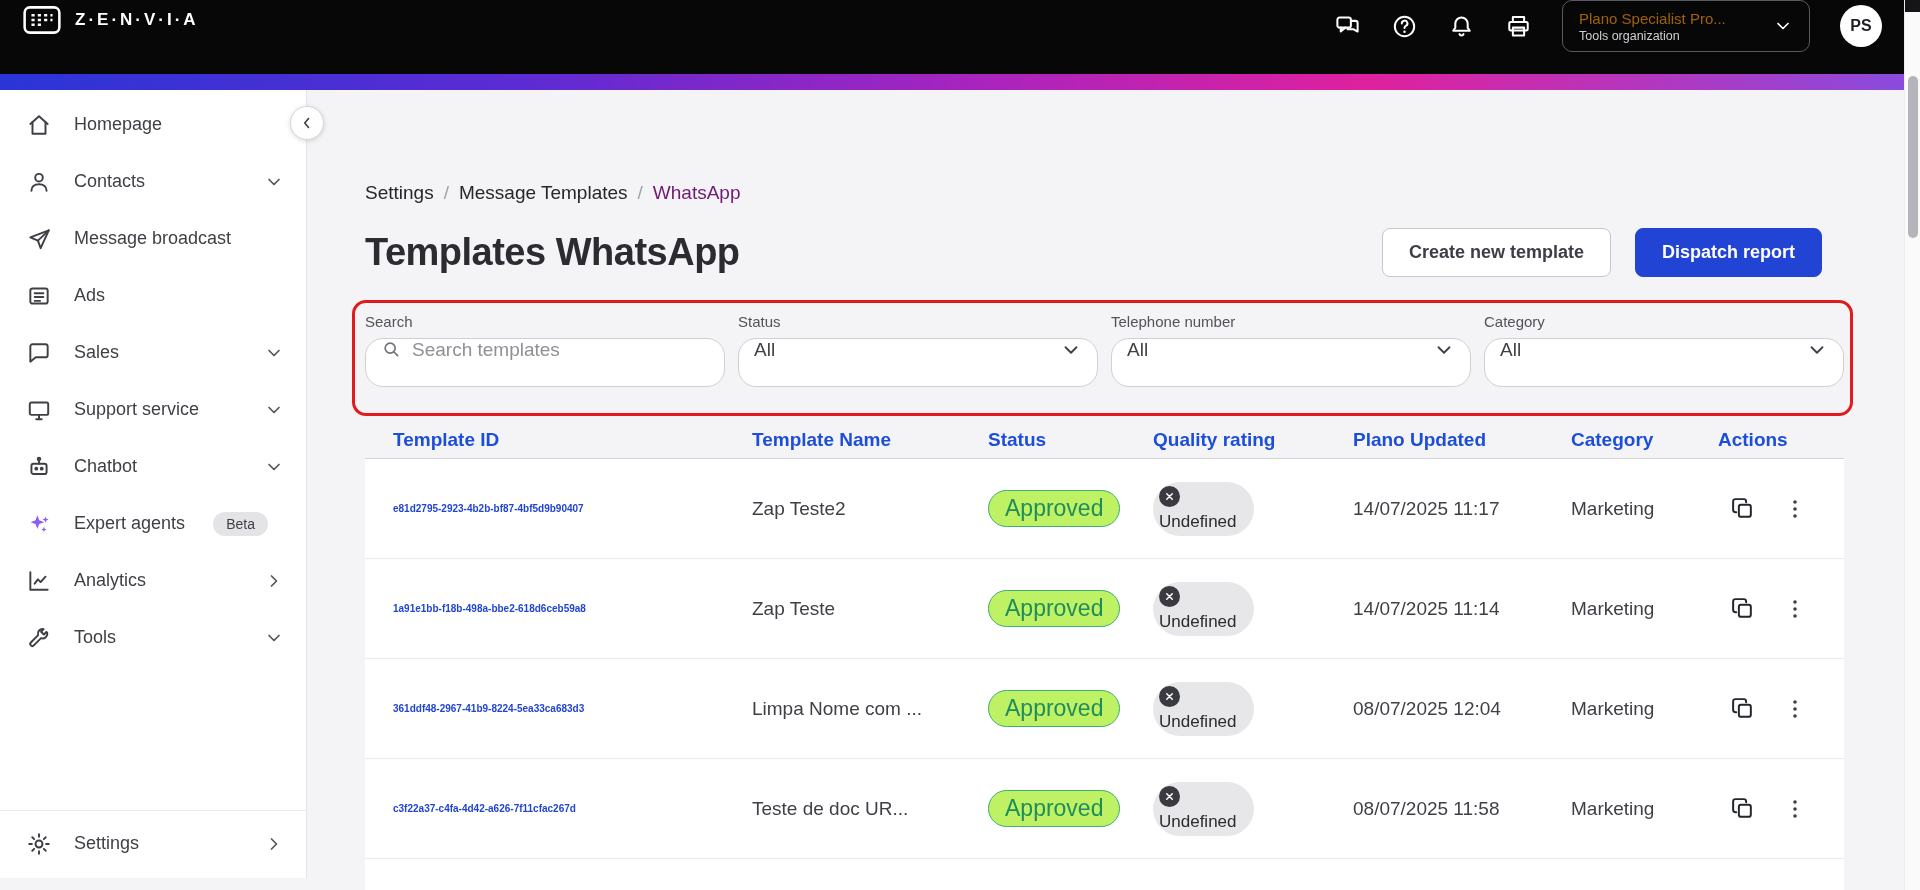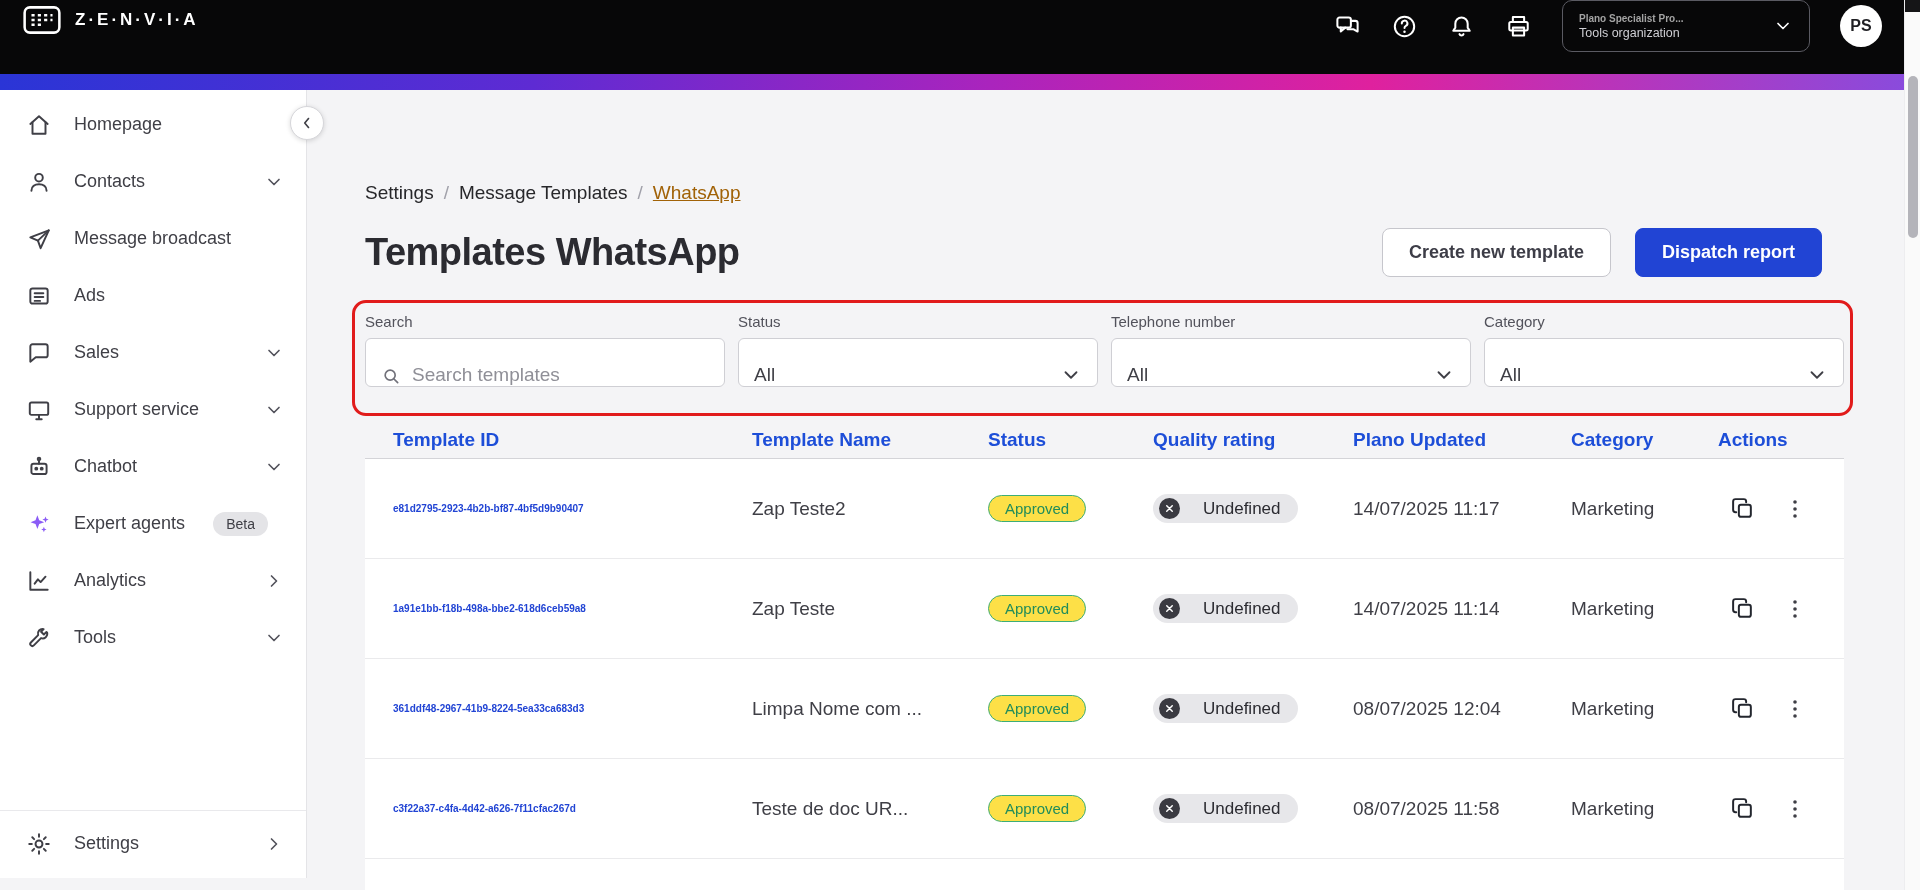--- a/index.html
+++ b/index.html
@@ -11,21 +11,21 @@
   
   .topbar { position:absolute; left:0; top:0; width:1904px; height:74px; background:#070708;
             display:flex; align-items:flex-start; padding:0 22px; z-index:10; }
   .brand { display:flex; align-items:center; gap:13px; color:#fff; }
   .brand-text { font-size:17px; letter-spacing:3px; font-weight:600; color:#fff; }
   .topbar-right { margin-left:auto; display:flex; align-items:center; gap:30px; }
   .top-icon { color:#fff; width:27px; height:27px; }
   .org-pill { display:flex; align-items:center; gap:18px; border:1px solid #5a5a62; border-radius:10px;
               padding:7px 16px; min-width:248px; height:52px; }
   .org-lines { display:flex; flex-direction:column; gap:2px; }
-  .org-name { color:#a3a3a3; font-size:10px; font-weight:700; }
+  .org-name { color:#a16207; font-size:15px; font-weight:400; }
   .org-sub { color:#cfcfd4; font-size:12.5px; }
   .org-chevron { color:#fff; margin-left:auto; width:20px; height:20px; }
   .avatar { width:42px; height:42px; border-radius:50%; background:#fff; color:#1f1f23;
             display:flex; align-items:center; justify-content:center; font-size:16px; font-weight:700; }
 
   
   .gradient-strip { position:absolute; top:74px; left:0; width:1904px; height:16px;
     background:linear-gradient(90deg,#2a35d6 0%,#5e2bd3 28%,#aa24bd 52%,#df219e 72%,#8a4bdc 100%); }
 
   
@@ -44,59 +44,59 @@
   .collapse-btn { position:absolute; left:290px; top:106px; width:34px; height:34px; border-radius:50%;
                   background:#fff; border:1px solid #d6d6da; box-shadow:0 1px 5px rgba(0,0,0,.15);
                   display:flex; align-items:center; justify-content:center; z-index:12; color:#3f3f46; }
 
   
   .main { position:absolute; left:307px; top:90px; right:16px; bottom:0; padding:0 60px 0 58px; overflow:hidden; }
 
   .breadcrumb { margin-top:92px; display:flex; align-items:center; gap:10px; font-size:19px; color:#27272a; }
   .crumb { color:#27272a; }
   .crumb-sep { color:#a1a1aa; }
-  .crumb-current { color:#a16207;text-decoration:underline; }
+  .crumb-current { color:#701a75; }
 
   .title-row { display:flex; align-items:center; margin-top:24px; }
   .page-title { font-size:38px; font-weight:700; color:#2b2b31; letter-spacing:-0.5px; }
   .title-buttons { margin-left:auto; display:flex; gap:24px; margin-right:22px; }
   .btn { height:49px; border-radius:8px; font-size:18px; font-weight:700; padding:0 26px;
          display:flex; align-items:center; }
   .btn-secondary { background:#fff; border:1px solid #c6c6cc; color:#3d3d47; }
   .btn-primary { background:#2144d4; border:1px solid #2144d4; color:#fff; }
 
   
   .filters { margin-top:36px; display:flex; gap:13px; }
   .filter { width:360px; }
   .filter-label { font-size:15px; color:#52525b; margin-bottom:8px; }
-  .control { height:49px; background:#fff; border:1px solid #cfcfd4; border-radius:6px;
-             display:flex; align-items:flex-end; padding:0 15px; font-size:19px; color:#3f3f46; }
+  .control { height:49px; background:#fff; border:1px solid #cfcfd4; border-radius:18px;
+             display:flex; align-items:flex-start; padding:0 15px; font-size:19px; color:#3f3f46; }
   .search-icon { width:20px; height:20px; color:#71717a; flex:none; }
   .search-input { border:none; outline:none; flex:1; font-size:19px; margin-left:11px;
                   color:#3f3f46; font-family:inherit; background:transparent; }
   .search-input::placeholder { color:#8f8f97; }
   .select-value { flex:1; }
   .select-chevron { width:22px; height:22px; color:#3f3f46; flex:none; }
 
   
   .annotation-rect { position:absolute; left:352px; top:300px; width:1501px; height:116px;
                      border:3px solid #e11b1b; border-radius:14px; pointer-events:none; z-index:8; }
 
   
   .table { margin-top:34px; }
   .tgrid { display:grid; grid-template-columns:359px 236px 165px 200px 218px 147px 1fr; padding-left:28px;
            align-items:center; }
   .thead { height:38px; font-size:19px; font-weight:700; color:#1d4ed8; border-bottom:1px solid #d4d4d8; }
   .trow { height:100px; background:#fff; border-bottom:1px solid #eaeaec; font-size:19px; color:#3f3f46; }
   .tid { color:#2144d4; font-size:10px; font-weight:700; text-decoration:none; padding-right:16px; }
   .pill-approved { display:inline-flex; align-items:center; justify-content:center; padding:4px 16px;
-                   border:1.5px solid #3dae76; background:#fde047; color:#218c5b;
-                   border-radius:999px; font-size:15px; }
-  .pill-undefined { display:inline-flex; align-items:center; gap:23px; background:#e7e7ea;
-                    border-radius:999px; padding:4px 17px 4px 6px; font-size:17px; color:#2b2b31; }
+                   border:1.5px solid #3dae76; background:#bef264; color:#218c5b;
+                   border-radius:999px; font-size:23px; }
+  .pill-undefined { display:inline-flex; align-items:flex-start; gap:5px; background:#e7e7ea;
+                    border-radius:999px; padding:4px 17px 4px 6px; font-size:17px; color:#2b2b31;flex-direction:column; }
   .x-circle { width:21px; height:21px; border-radius:50%; background:#3a3a41;
               display:flex; align-items:center; justify-content:center; color:#fff; flex:none; }
   .actions { display:flex; align-items:center; gap:28px; padding-left:12px; }
   .action-icon { color:#23262e; width:25px; height:25px; }
   .kebab-icon { color:#3f3f46; width:24px; height:24px; }
 
   
   .scrollbar { position:absolute; right:0; top:0; width:16px; height:890px; background:#fafafa;
                border-left:1px solid #ededef; z-index:20; }
   .scroll-corner { position:absolute; left:0; top:0; width:16px; height:12px; background:#151517; }

